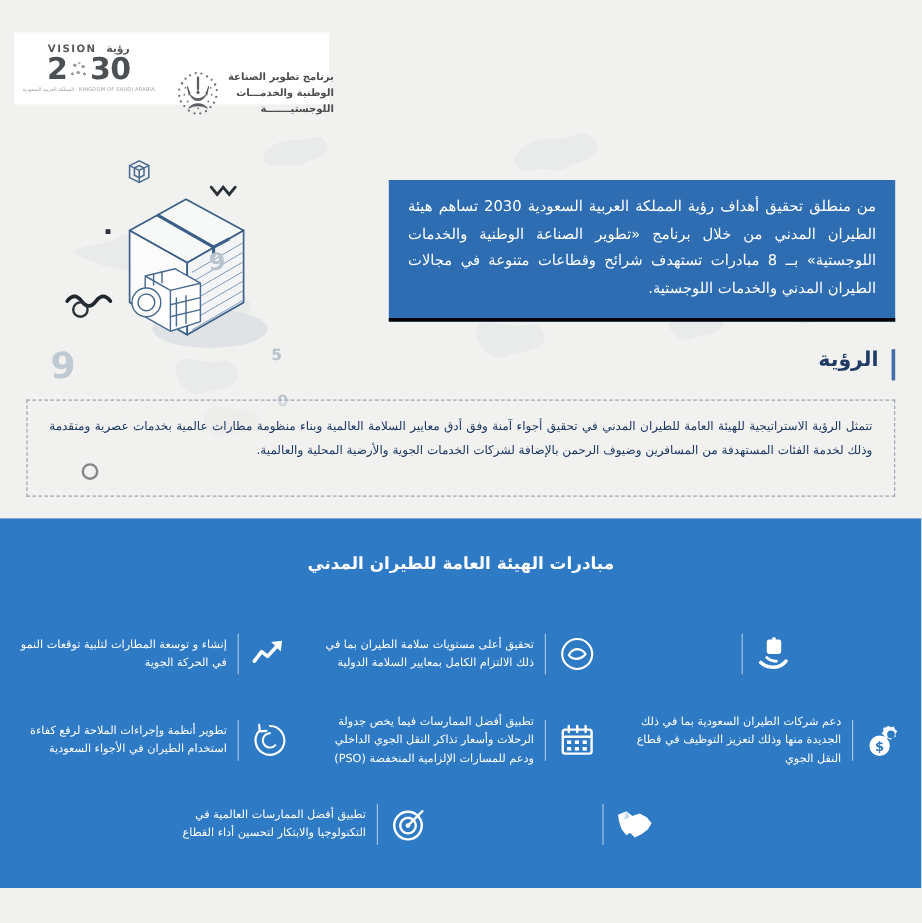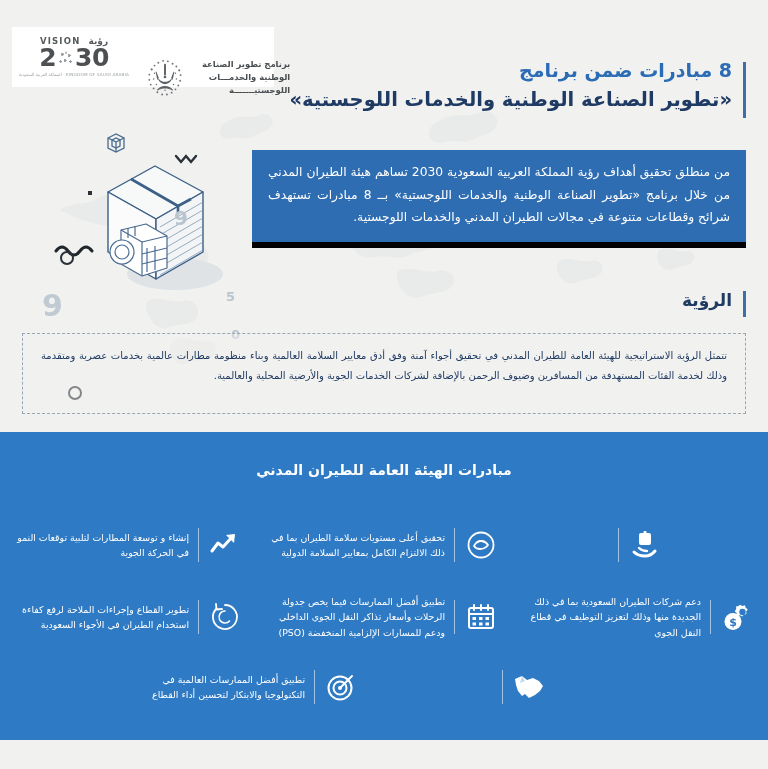--- a/index.html
+++ b/index.html
@@ -55,21 +55,21 @@
       radial-gradient(circle at 75% 70%, #9aa0a4 0 1.1px, transparent 1.4px),
       radial-gradient(circle at 20% 70%, #9aa0a4 0 1.1px, transparent 1.4px),
       radial-gradient(circle at 50% 20%, #b5babd 0 1px, transparent 1.3px);
     vertical-align:middle;
   }
   .vision-logo .v-sub{
     font-size:4.2px;color:#9aa0a4;letter-spacing:.2px;margin-top:2px;
     text-align:center;line-height:1.35;white-space:nowrap;
   }
   .logo-divider{width:1px;height:40px;background:#cfd2d4;margin:0 9px;}
-  .prog-logo{display:flex;align-items:flex-end;direction:rtl;gap:18px;margin-top:41px;}
+  .prog-logo{display:flex;align-items:flex-end;direction:rtl;gap:6px;margin-top:41px;}
   .prog-logo .p-text{
     font-size:8.4px;line-height:1.55;color:#4a4e51;font-weight:bold;
     text-align:right;white-space:nowrap;
   }
   .emblem{
     width:38px;height:40px;position:relative;flex:0 0 38px;
   }
 
   
   .illus{position:absolute;left:0;top:96px;width:262px;height:236px;}
@@ -90,25 +90,25 @@
     position:absolute;right:22px;top:58px;width:500px;
     text-align:right;padding-right:14px;box-sizing:border-box;
   }
   .title-block .accent{
     position:absolute;right:0;top:4px;width:3px;height:56px;background:#3f6ea8;
   }
   .title-1{font-size:19px;font-weight:bold;color:#2b6cb5;line-height:1.35;margin:0;}
   .title-2{font-size:19.5px;font-weight:bold;color:#1f3a63;line-height:1.4;margin:2px 0 0 0;}
 
   .intro-box{
-    position:absolute;right:22px;top:150px;width:494px;
+    position:absolute;right:22px;top:150px;width:422px;
     background:#2f6db3;color:#ffffff;
     padding:11px 16px 13px 16px;box-sizing:border-box;
     font-size:12.3px;line-height:1.85;text-align:justify;
-    border-bottom:6px solid #000000;
+    border-bottom:3px solid #000000;
     direction:rtl;
   }
 
   .vision-head{
     position:absolute;right:22px;top:289px;width:120px;
     text-align:right;padding-right:14px;box-sizing:border-box;
   }
   .vision-head .accent{
     position:absolute;right:0;top:2px;width:3px;height:26px;background:#3f6ea8;
   }
@@ -308,25 +308,20 @@
         <rect x="88" y="95" width="4" height="4" fill="#2a3138"></rect>
       </svg>
       <span class="deco-ring r1"></span>
       <span class="deco-ring r2"></span>
       <span class="deco-num deco-n1">9</span>
       <span class="deco-num deco-n2">9</span>
       <span class="deco-num deco-n3">5</span>
       <span class="deco-num deco-n4">0</span>
     </div>
 
-    <div class="title-block">
-      <span class="accent"></span>
-      <p class="title-1">8 مبادرات ضمن برنامج</p>
-      <p class="title-2">«تطوير الصناعة الوطنية والخدمات اللوجستية»</p>
-    </div>
 
     <div class="intro-box">من منطلق تحقيق أهداف رؤية المملكة العربية السعودية 2030 تساهم هيئة الطيران المدني من خلال برنامج «تطوير الصناعة الوطنية والخدمات اللوجستية» بــ 8 مبادرات تستهدف شرائح وقطاعات متنوعة في مجالات الطيران المدني والخدمات اللوجستية.</div>
 
     <div class="vision-head">
       <span class="accent"></span>
       <h2>الرؤية</h2>
     </div>
 
     <div class="vision-box">تتمثل الرؤية الاستراتيجية للهيئة العامة للطيران المدني في تحقيق أجواء آمنة وفق أدق معايير السلامة العالمية وبناء منظومة مطارات عالمية بخدمات عصرية ومتقدمة وذلك لخدمة الفئات المستهدفة من المسافرين وضيوف الرحمن بالإضافة لشركات الخدمات الجوية والأرضية المحلية والعالمية.</div>
   </div>
@@ -376,21 +371,21 @@
       <div class="row row-2">
         <div class="cell">
           <span class="ico">
             <svg width="30" height="30" viewBox="0 0 30 30" xmlns="http://www.w3.org/2000/svg">
               <path d="M15 3 a12 12 0 1 1 -8.5 3.5" fill="none" stroke="#ffffff" stroke-width="1.8" stroke-linecap="round"></path>
               <path d="M6 2 L6.5 7.5 L12 7" fill="none" stroke="#ffffff" stroke-width="1.8" stroke-linecap="round" stroke-linejoin="round"></path>
               <path d="M15 9 a6 6 0 1 0 4.5 10" fill="none" stroke="#ffffff" stroke-width="1.6" stroke-linecap="round"></path>
             </svg>
           </span>
           <span class="sep"></span>
-          <span class="txt">تطوير القطاع وإجراءات الملاحة لرفع كفاءة استخدام الطيران في الأجواء السعودية</span>
+          <span class="txt">تطوير أنظمة وإجراءات الملاحة لرفع كفاءة استخدام الطيران في الأجواء السعودية</span>
         </div>
 
         <div class="cell">
           <span class="ico">
             <svg width="30" height="28" viewBox="0 0 30 28" xmlns="http://www.w3.org/2000/svg">
               <rect x="3" y="5" width="24" height="20" rx="2" fill="none" stroke="#ffffff" stroke-width="2"></rect>
               <path d="M3 11 H27" stroke="#ffffff" stroke-width="2"></path>
               <path d="M8 2 V7 M15 2 V7 M22 2 V7" stroke="#ffffff" stroke-width="2" stroke-linecap="round"></path>
               <g fill="#ffffff">
                 <rect x="6.5" y="14" width="3.5" height="3"></rect>

